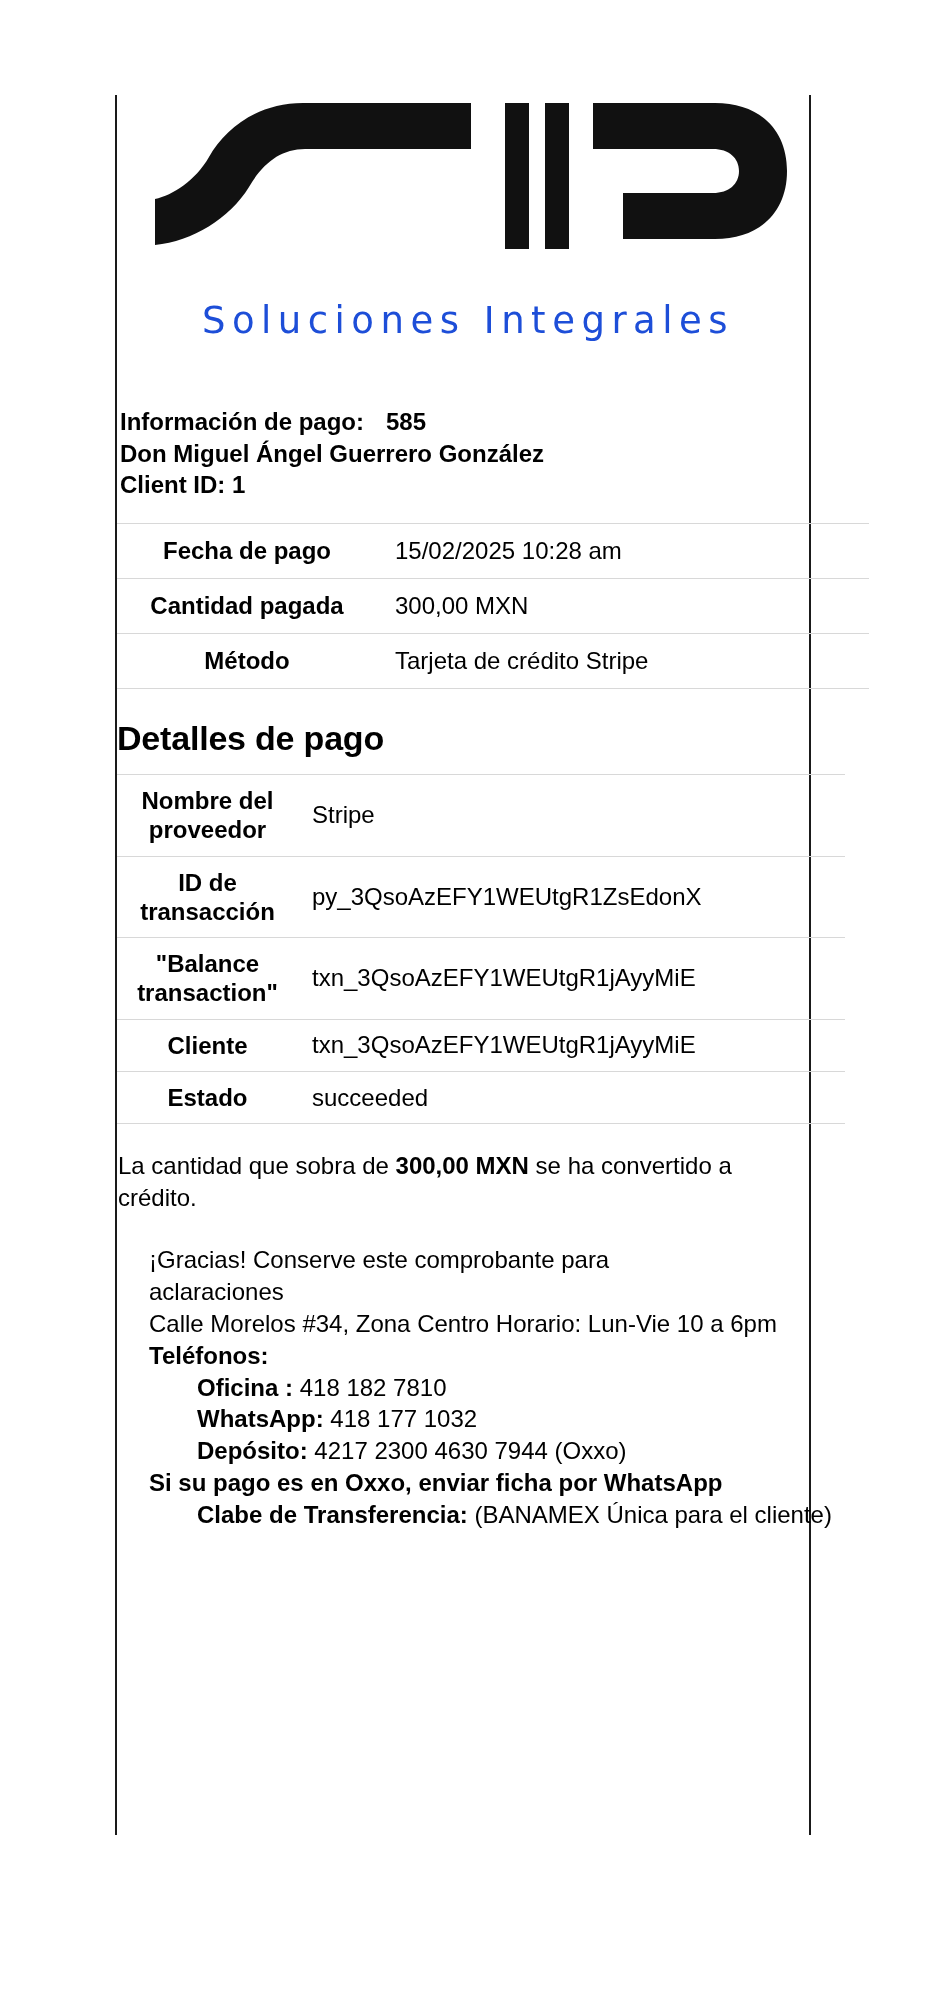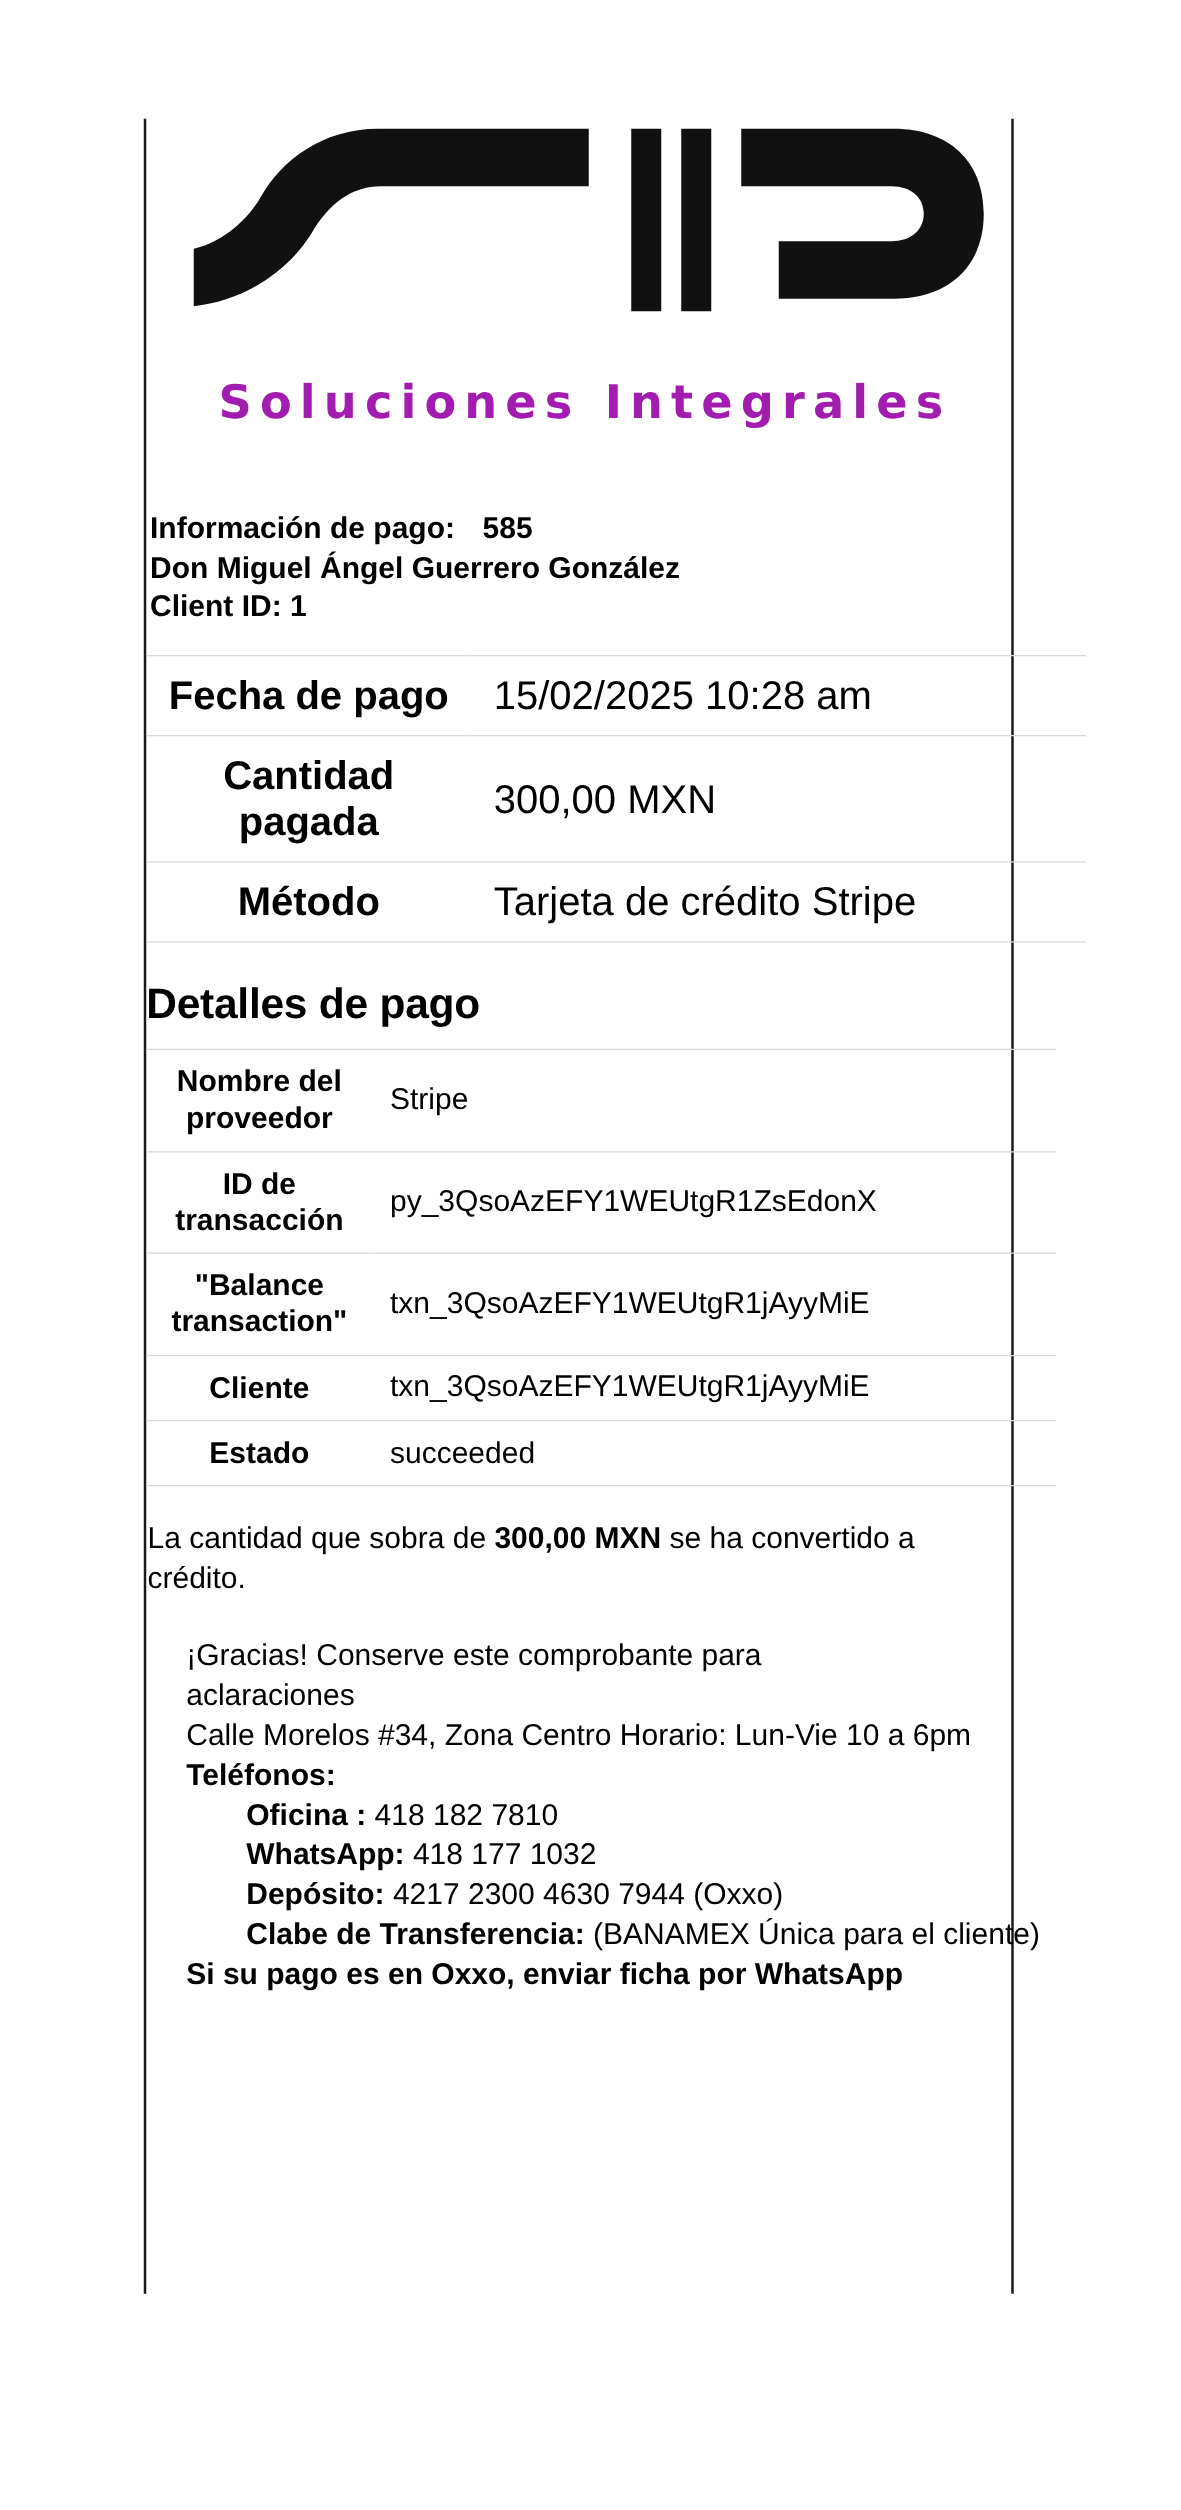--- a/index.html
+++ b/index.html
@@ -41,22 +41,22 @@
   }
   .logo-mark {
     width: 640px;
     height: 190px;
     margin-left: 20px;
   }
   .logo-word {
     font-family: "DejaVu Sans", sans-serif;
     font-size: 37px;
     letter-spacing: 6.5px;
-    font-weight: 700;
-    color: #a21caf;
+    font-weight: 400;
+    color: #1d4ed8;
     text-align: center;
     margin-top: 10px;
     margin-left: 10px;
   }
 
   
   .info-block {
     margin-top: 64px;
     margin-left: 5px;
     font-size: 24px;
@@ -68,21 +68,21 @@
     padding-left: 22px;
     margin-top: 40px;
   }
 
   
   table.kv {
     border-collapse: collapse;
     width: 752px;
     margin-top: 22px;
     margin-left: 2px;
-    font-size: 32px;
+    font-size: 24px;
   }
   table.kv tr { border-bottom: 1.5px solid #d8d8d8; }
   table.kv tr:first-child { border-top: 1.5px solid #d8d8d8; }
   table.kv td.k {
     width: 240px;
     text-align: center;
     font-weight: bold;
     padding: 13px 10px;
     vertical-align: middle;
   }
@@ -219,17 +219,17 @@
   </div>
 
   <div class="footer">
     <p class="line">¡Gracias! Conserve este comprobante para</p>
     <p class="line">aclaraciones</p>
     <p class="line">Calle Morelos #34, Zona Centro Horario: Lun-Vie 10 a 6pm</p>
     <p class="line b">Teléfonos:</p>
     <p class="line"><span class="b">Oficina :</span> <span>418 182 7810</span></p>
     <p class="line"><span class="b">WhatsApp:</span> <span>418 177 1032</span></p>
     <p class="line"><span class="b">Depósito:</span> <span>4217 2300 4630 7944 (Oxxo)</span></p>
+    <p class="line b">Si su pago es en Oxxo, enviar ficha por WhatsApp</p>
     <p class="line"><span class="b">Clabe de Transferencia:</span> <span>(BANAMEX Única para el cliente)</span></p>
-    <p class="line b">Si su pago es en Oxxo, enviar ficha por WhatsApp</p>
   </div>
 
 </div>
 
 </body></html>

